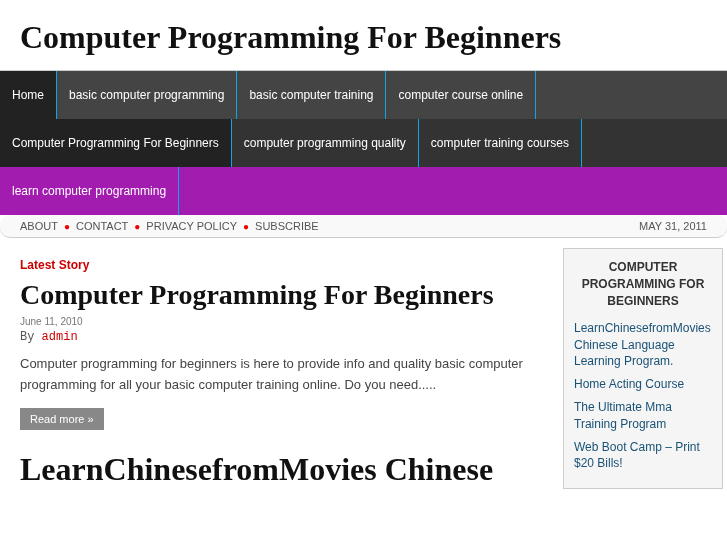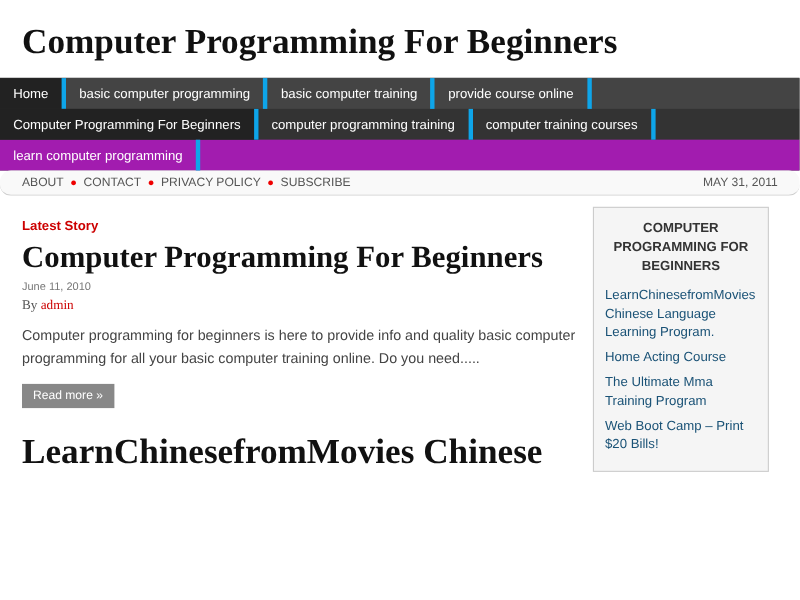--- a/index.html
+++ b/index.html
@@ -11,46 +11,46 @@
 
     
     #nav-bar { background: #444; }
     #nav-row1 { display: flex; flex-wrap: wrap; background: #444; }
     #nav-row2 { display: flex; flex-wrap: wrap; background: #333; }
     #nav-row3 { display: flex; flex-wrap: wrap; background: #a21caf; }
     .nav-item {
       color: #fff;
       font-size: 12px;
       font-family: Arial, sans-serif;
-      padding: 7px 12px;
-      border-right: 4px solid #0ea5e9;
+      padding: 17px 12px;
+      border-right: 1px solid #0ea5e9;
       cursor: pointer;
       white-space: nowrap;
       text-decoration: none;
       display: block;
     }
     .nav-item.active { background: #222; }
 
     
     #sub-nav { display: flex; align-items: center; justify-content: space-between; padding: 5px 20px; border-bottom: 1px solid #ccc; background: #f9f9f9; font-family: Arial, sans-serif; font-size: 11px; color: #555; border-radius: 10px; }
     #sub-nav-left { display: flex; gap: 6px; align-items: center; }
     .sub-nav-item { color: #555; cursor: pointer; text-transform: uppercase; font-size: 11px; }
     .sub-nav-dot { color: #e00; font-size: 10px; }
     #sub-nav-date { font-size: 11px; color: #555; text-transform: uppercase; }
 
     
-    #content-area { display: flex; padding: 10px 28px 0 20px; gap: 4px; }
+    #content-area { display: flex; padding: 10px 4px 0 20px; gap: 4px; }
     #main-content { flex: 1; min-width: 0; }
     #sidebar { width: 160px; flex-shrink: 0; }
 
     
     .section-label { color: #cc0000; font-size: 12px; font-family: Arial, sans-serif; font-weight: bold; margin-bottom: 6px; margin-top: 10px; }
     .article-title { font-size: 28px; font-weight: bold; color: #111; line-height: 1.2; margin-bottom: 4px; }
     .article-date { font-size: 10px; color: #777; font-family: Arial, sans-serif; margin-bottom: 3px; }
-    .article-by { font-size: 12px; font-family: Liberation Serif, serif; color: #555; margin-bottom: 10px; }
+    .article-by { font-size: 12px; font-family: Liberation Mono, monospace; color: #555; margin-bottom: 10px; }
     .article-by a { color: #cc0000; text-decoration: none; }
     .article-excerpt { font-size: 13px; color: #444; line-height: 1.6; margin-bottom: 12px; font-family: Arial, sans-serif; }
     .read-more-btn {
       display: inline-block;
       background: #888;
       color: #fff;
       font-size: 11px;
       font-family: Arial, sans-serif;
       padding: 5px 10px;
       cursor: pointer;
@@ -74,26 +74,26 @@
 <div id="site-header">
   <div id="site-title">Computer Programming For Beginners</div>
 </div>
 
 <div id="nav-bar">
   <div id="nav-row1">
 
   <a class="nav-item active">Home</a>
       <a class="nav-item">basic computer programming</a>
       <a class="nav-item">basic computer training</a>
-      <a class="nav-item">provide course online</a>
+      <a class="nav-item">computer course online</a>
     </div>
   <div id="nav-row2">
 
   <a class="nav-item active">Computer Programming For Beginners</a>
-      <a class="nav-item">computer programming training</a>
+      <a class="nav-item">computer programming quality</a>
       <a class="nav-item">computer training courses</a>
     </div>
   <div id="nav-row3">
 
   <a class="nav-item">learn computer programming</a>
     </div>
 </div>
 
 <div id="sub-nav">
   <div id="sub-nav-left">

